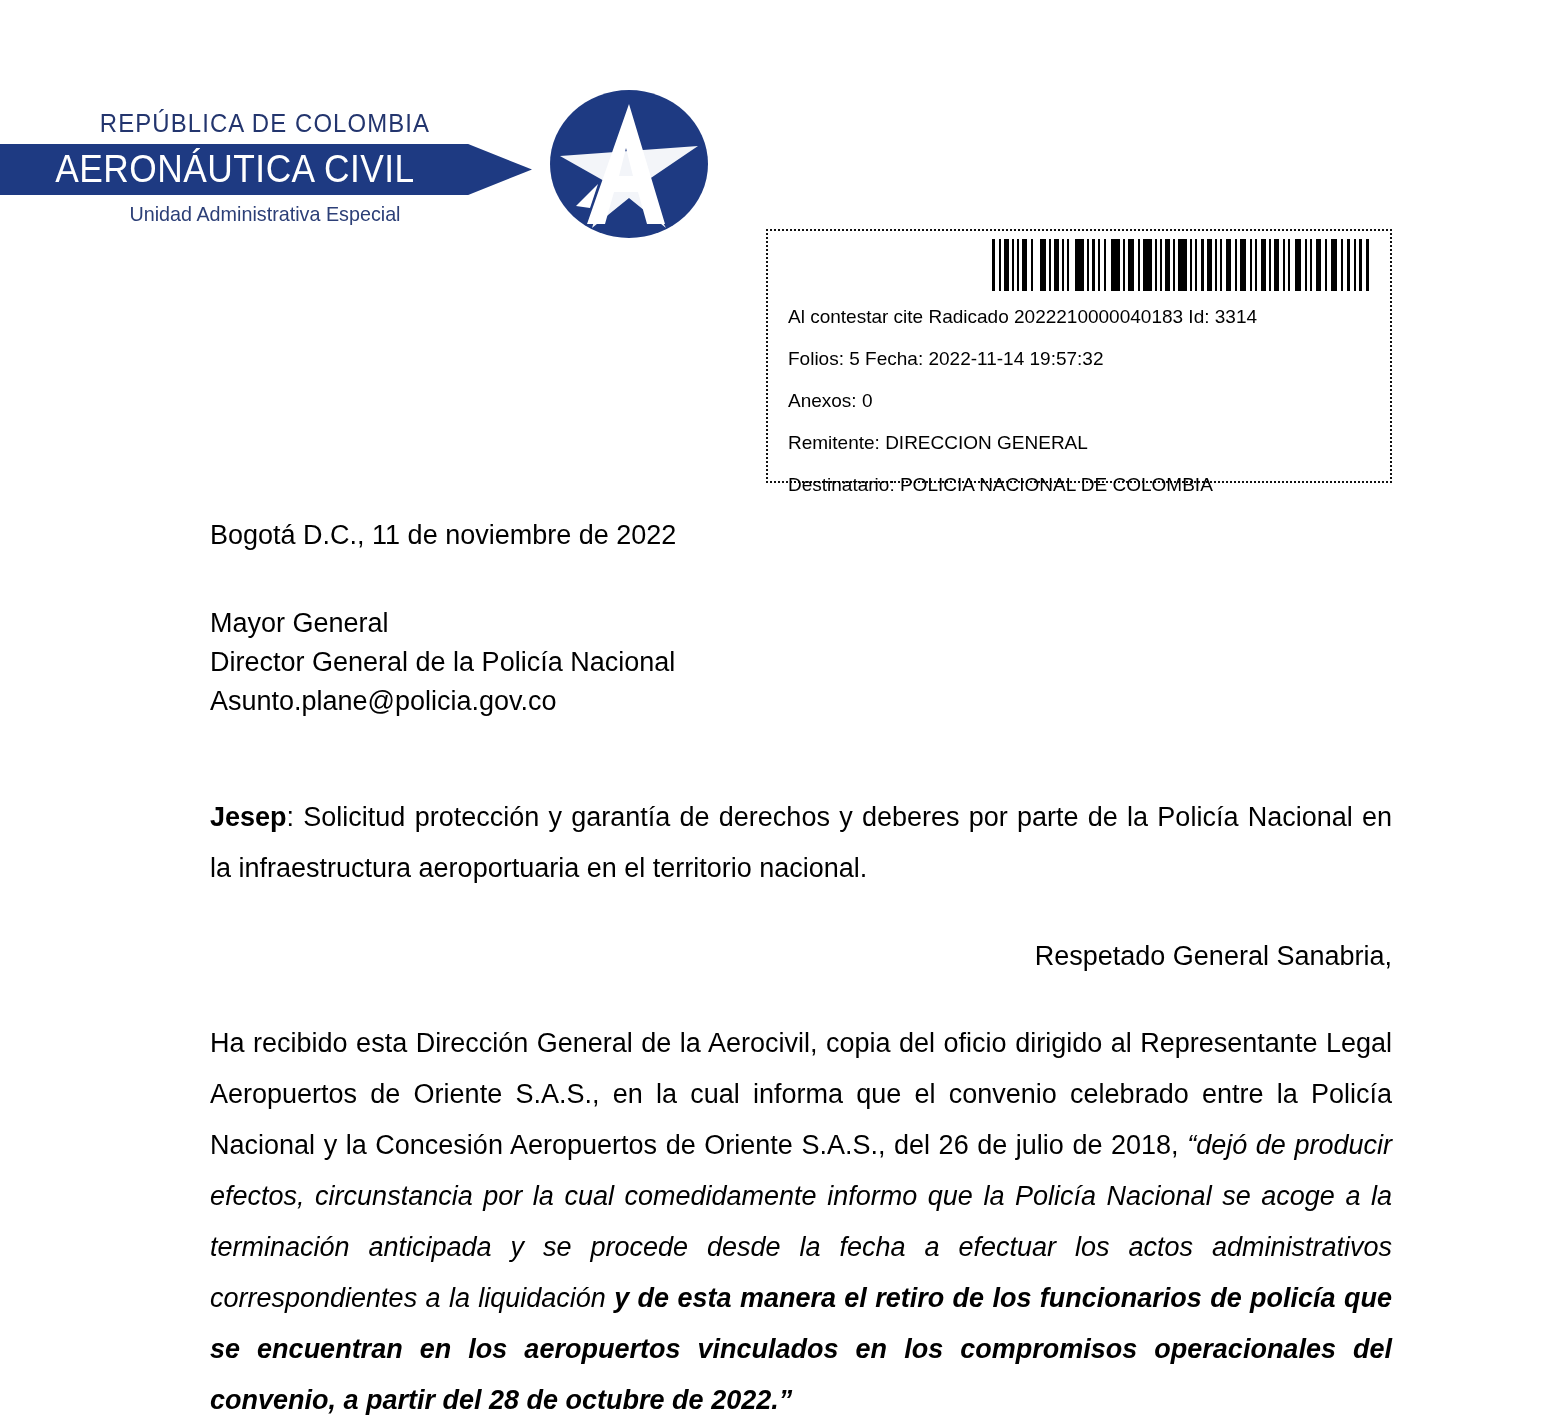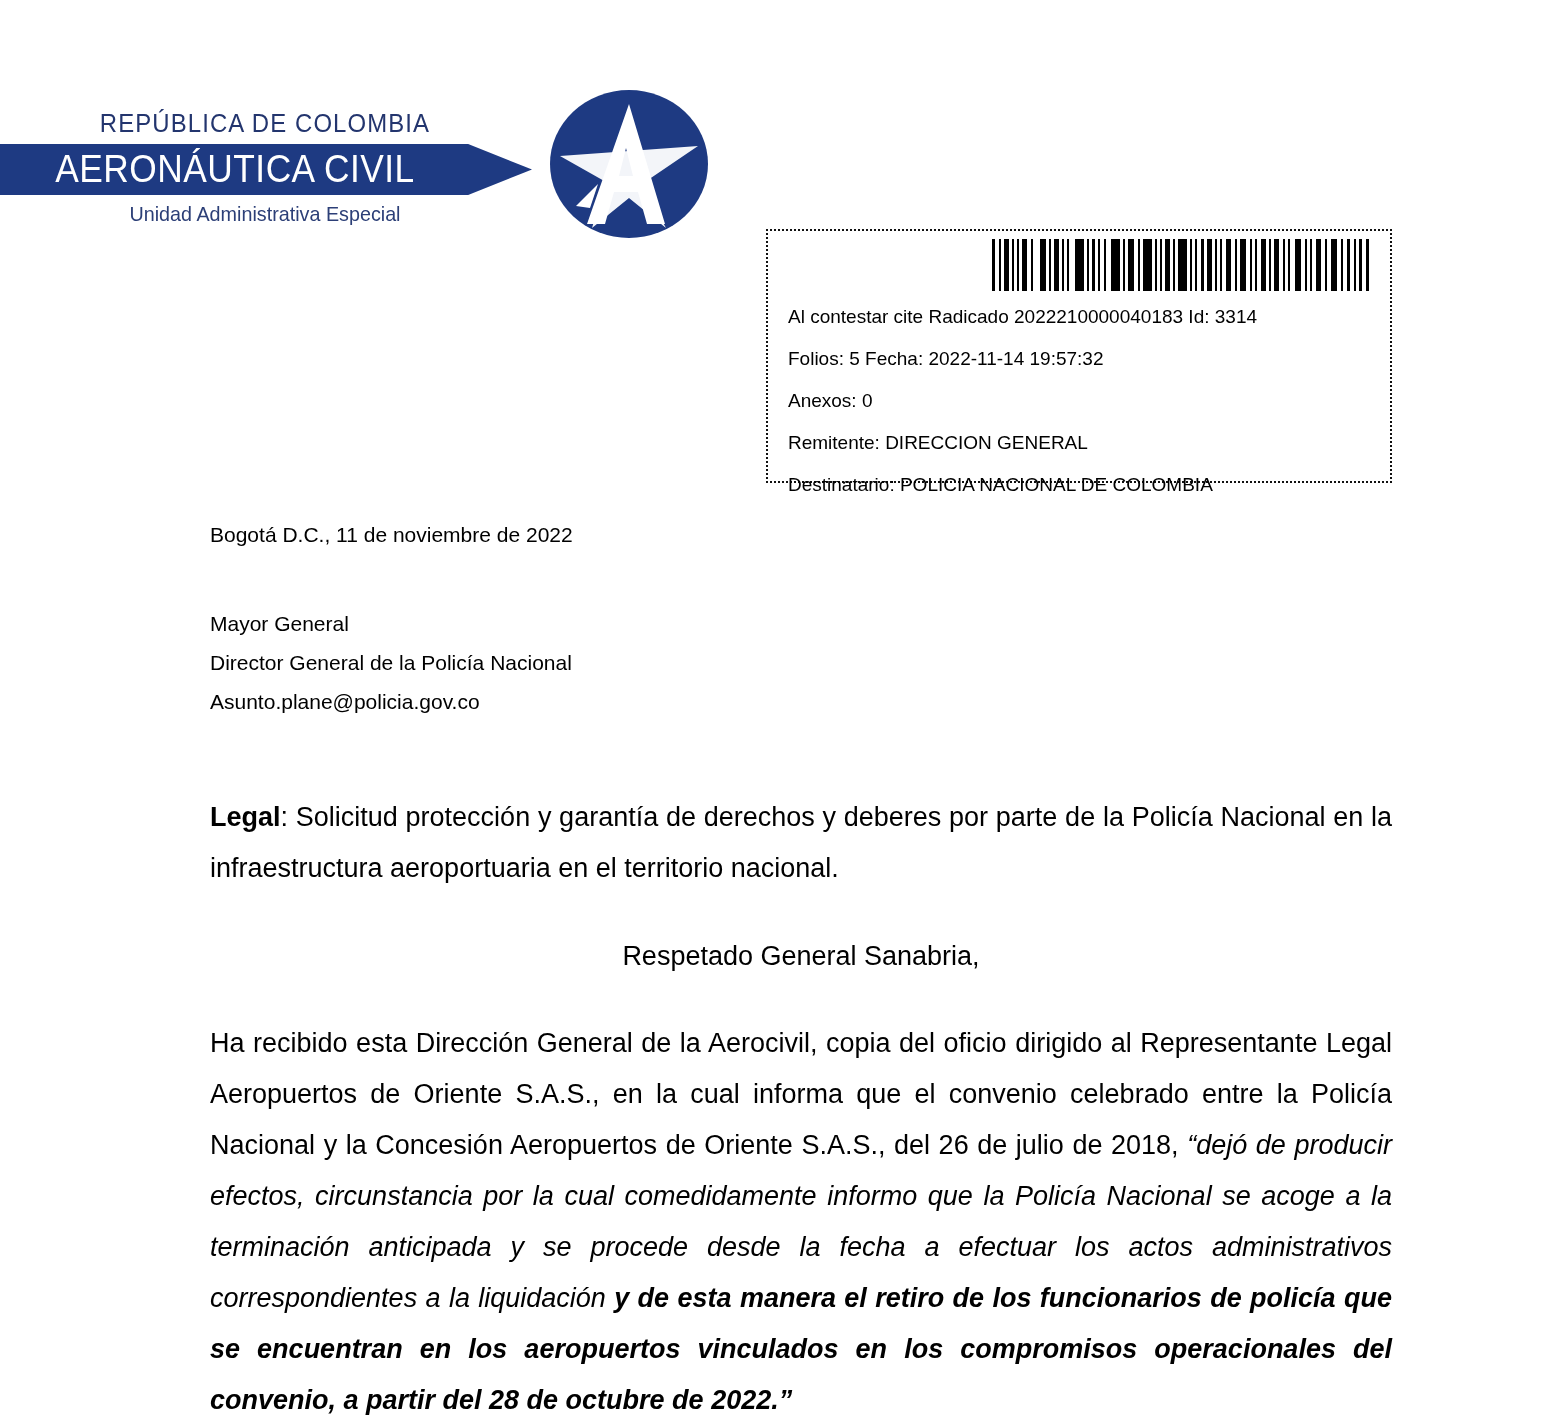--- a/index.html
+++ b/index.html
@@ -121,38 +121,38 @@
   }
 
   
   .letter {
     position: absolute;
     left: 210px;
     top: 518px;
     width: 1182px;
   }
   .line {
-    font-size: 21px;
+    font-size: 27px;
     line-height: 34px;
     white-space: nowrap;
   }
   .addr-block {
     margin-top: 52px;
   }
   .addr-block .line { line-height: 39px; }
   .bold { font-weight: bold; }
 
   .para {
     font-size: 27px;
     line-height: 51px;
     text-align: justify;
     text-justify: inter-word;
   }
   .para.first { margin-top: 71px; }
-  .para.salute { margin-top: 37px; text-align: center; }
+  .para.salute { margin-top: 37px; text-align: right; }
   .para.body { margin-top: 36px; }
   .ital { font-style: italic; }
   .ital-bold { font-style: italic; font-weight: bold; }
 </style>
 </head>
 <body>
 
 <div class="letterhead">
 
   <div class="lh-republic">REPÚBLICA DE COLOMBIA</div>
@@ -249,21 +249,21 @@
 
   <div class="line">Bogotá D.C., 11 de noviembre de 2022</div>
 
   <div class="addr-block">
     <div class="line">Mayor General</div>
     <div class="line">Director General de la Policía Nacional</div>
     <div class="line">Asunto.plane@policia.gov.co</div>
   </div>
 
   <div class="para first">
-    <span class="bold">Legal</span><span>: </span><span>Solicitud protección y garantía de derechos y deberes por parte de la Policía Nacional en la infraestructura aeroportuaria en el territorio nacional.</span>
+    <span class="bold">Jesep</span><span>: </span><span>Solicitud protección y garantía de derechos y deberes por parte de la Policía Nacional en la infraestructura aeroportuaria en el territorio nacional.</span>
   </div>
 
   <div class="para salute">Respetado General Sanabria,</div>
 
   <div class="para body">
     <span>Ha recibido esta Dirección General de la Aerocivil, copia del oficio dirigido al Representante Legal Aeropuertos de Oriente S.A.S., en la cual informa que el convenio celebrado entre la Policía Nacional y la Concesión Aeropuertos de Oriente S.A.S., del 26 de julio de 2018, </span><span class="ital">“dejó de producir efectos, circunstancia por la cual comedidamente informo que la Policía Nacional se acoge a la terminación anticipada y se procede desde la fecha a efectuar los actos administrativos correspondientes a la liquidación </span><span class="ital-bold">y de esta manera el retiro de los funcionarios de policía que se encuentran en los aeropuertos vinculados en los compromisos operacionales del convenio, a partir del 28 de octubre de 2022.”</span>
   </div>
 
 </div>
 

